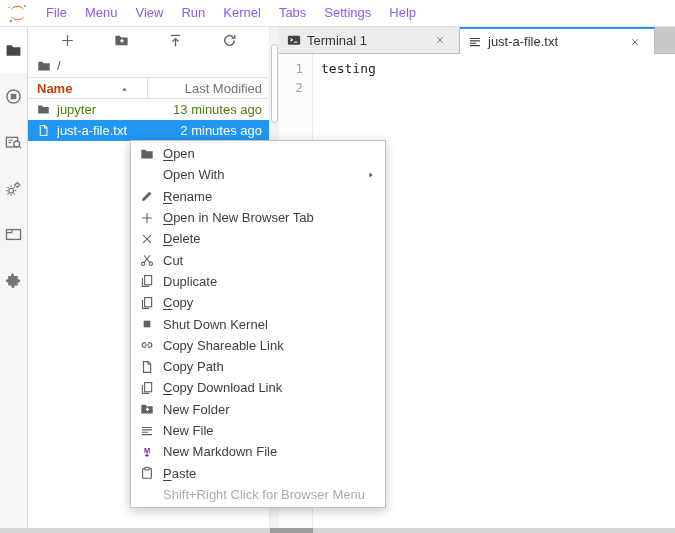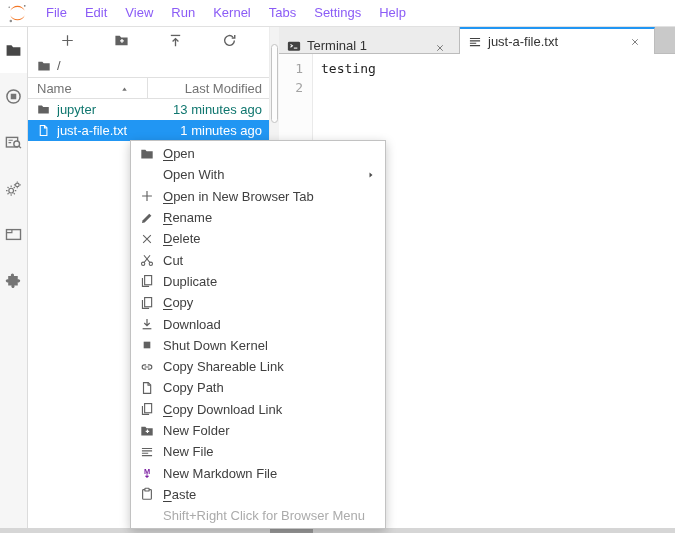--- a/index.html
+++ b/index.html
@@ -34,46 +34,46 @@
 
   .filebrowser { width:241px; background:#fff; display:flex; flex-direction:column; }
   .fb-toolbar { height:27px; display:flex; align-items:center; justify-content:space-around; padding:0 13px; color:#616161; }
   .fb-btn { background:none; border:none; color:#616161; width:24px; display:flex; justify-content:center; }
   .fb-btn svg { width:15px; height:15px; }
   .fb-breadcrumb { height:23px; display:flex; align-items:center; padding-left:9px; color:#616161; }
   .fb-breadcrumb svg { width:14px; height:14px; }
   .fb-breadcrumb .crumb { margin-left:6px; color:#5a5a5a; }
   .fb-header { height:22px; border-top:1px solid #e0e0e0; border-bottom:1px solid #e0e0e0;
     display:flex; align-items:center; position:relative; }
-  .fb-h-name { font-weight:normal; color:#737373; padding-left:9px; }
+  .fb-h-name { font-weight:bold; color:#c2410c; padding-left:9px; }
   .fb-caret { position:absolute; left:92px; top:7px; color:#737373; }
   .fb-caret svg { width:9px; height:9px; }
   .fb-h-sep { position:absolute; left:119px; top:0; bottom:0; width:1px; background:#e0e0e0; }
   .fb-h-mod { margin-left:auto; padding-right:7px; color:#737373; }
-  .fb-row { height:21px; display:flex; align-items:center; color:#0f766e; }
+  .fb-row { height:21px; display:flex; align-items:center; color:#4d7c0f; }
   .fb-row .ri { margin:0 7px 0 9px; color:#616161; }
   .fb-row .ri svg { width:13px; height:13px; }
   .row-name { flex:1; white-space:nowrap; overflow:hidden; }
   .row-time { padding-right:7px; }
   .fb-row.selected { background:var(--accent,#2196f3); color:#fff; }
   .fb-row.selected .ri { color:#fff; }
 
   .fb-scroll { width:10px; background:#f3f3f3; position:relative; border-left:1px solid #ececec; }
   .vthumb { position:absolute; top:17px; left:1px; width:7px; height:79px;
     background:#fdfdfd; border:1px solid #c3c3c3; border-radius:4px; }
 
   
   .dock { flex:1; min-width:0; display:flex; flex-direction:column; }
   .tabbar { height:27px; background:#c9c9c9; display:flex; }
   .tab { display:flex; align-items:center; padding:0 8px; color:#333; position:relative; }
   .tab .ic { margin-right:6px; color:#424242; }
   .tab svg { width:14px; height:14px; }
   .tab .tclose { margin-left:auto; color:#565656; }
   .tab .tclose svg { width:10px; height:10px; }
-  .tab.inactive { width:181px; background:#ececec; border-right:1px solid #bcbcbc; border-bottom:1px solid #bcbcbc;align-items:flex-end; }
+  .tab.inactive { width:181px; background:#ececec; border-right:1px solid #bcbcbc; border-bottom:1px solid #bcbcbc; }
   .tab.active { width:195px; background:#fff; border-top:2px solid var(--accent,#2196f3); border-right:1px solid #bcbcbc; }
   .tab-fill { flex:1; border-bottom:1px solid #bcbcbc; }
 
   .editor { flex:1; background:#fff; display:flex;
     font-family:"DejaVu Sans Mono", monospace; font-size:13px; line-height:19px; }
   .gutter { width:34px; padding:5px 9px 0 0; text-align:right; color:#a3a3a3;
     background:#fcfcfc; border-right:1px solid #eaeaea; }
   .code { padding:5px 0 0 8px; color:#1f1f1f; white-space:pre; }
 
   
@@ -104,21 +104,21 @@
       <svg viewBox="0 0 22 22" fill="none">
         <path d="M3.4 8.2C5 5.6 7.8 4.1 11 4.1c3.2 0 6 1.5 7.6 4.1C17.4 4.9 14.5 2.8 11 2.8 7.5 2.8 4.6 4.9 3.4 8.2Z" fill="currentColor"></path>
         <path d="M18.6 12.8C17 15.4 14.2 16.9 11 16.9c-3.2 0-6-1.5-7.6-4.1 1.2 3.3 4.1 5.4 7.6 5.4 3.5 0 6.4-2.1 7.6-5.4Z" fill="currentColor"></path>
         <circle cx="4" cy="18.8" r="1.3" fill="#8e8e8e"></circle>
         <circle cx="18.6" cy="3" r="0.9" fill="#767676"></circle>
         <circle cx="2.3" cy="4.4" r="0.7" fill="#616161"></circle>
       </svg>
     </span>
   <div id="menu-items" style="display:flex" data-name="menu-items">
       <span class="menu-item" data-name="menu-file">File</span>
-      <span class="menu-item" data-name="menu-edit">Edit</span>
+      <span class="menu-item" data-name="menu-edit">Menu</span>
       <span class="menu-item" data-name="menu-view">View</span>
       <span class="menu-item" data-name="menu-run">Run</span>
       <span class="menu-item" data-name="menu-kernel">Kernel</span>
       <span class="menu-item" data-name="menu-tabs">Tabs</span>
       <span class="menu-item" data-name="menu-settings">Settings</span>
       <span class="menu-item" data-name="menu-help">Help</span>
     </div>
 </div>
 
 <div class="main" data-name="main-area">
@@ -240,21 +240,21 @@
           <span class="row-time" data-name="file-modified">13 minutes ago</span>
         </div>
         <div class="fb-row selected" data-name="file-row-just-a-file-txt">
           <span class="ic ri" data-name="file-icon">
             <svg viewBox="0 0 16 16" fill="none">
               <path d="M4 1.8h5.4l2.8 2.8v9.6H4z" stroke="currentColor" stroke-width="1.3"></path>
               <path d="M9.2 1.8v3h3" stroke="currentColor" stroke-width="1.3"></path>
             </svg>
           </span>
           <span class="row-name" data-name="file-name">just-a-file.txt</span>
-          <span class="row-time" data-name="file-modified">1 minutes ago</span>
+          <span class="row-time" data-name="file-modified">2 minutes ago</span>
         </div>
       </div>
   </div>
 
   <div class="fb-scroll" data-name="file-browser-scrollbar">
     <div class="vthumb" data-name="scrollbar-thumb"></div>
   </div>
 
   <div class="dock" data-name="dock-panel">
     <div class="tabbar" id="tabbar" data-name="tab-bar">
@@ -309,35 +309,35 @@
     </div>
     <div class="cm-item" data-name="context-menu-item-open-with">
       <span class="ic cm-icon" data-name="no-icon"></span>
       <span class="cm-label" data-name="menu-item-label">Open With</span>
       <span class="ic cm-arrow" data-name="submenu-arrow-icon">
         <svg viewBox="0 0 16 16" fill="none">
           <path d="M5 3l6 5-6 5z" fill="currentColor"></path>
         </svg>
       </span>
     </div>
+    <div class="cm-item" data-name="context-menu-item-rename">
+      <span class="ic cm-icon" data-name="pencil-icon">
+        <svg viewBox="0 0 16 16" fill="none">
+          <path d="M2.2 13.8l.7-3L10.6 3 13 5.4l-7.7 7.7z" fill="currentColor"></path>
+        </svg>
+      </span>
+      <span class="cm-label" data-name="menu-item-label"><u>R</u>ename</span>
+    </div>
     <div class="cm-item" data-name="context-menu-item-open-in-new-browser-tab">
       <span class="ic cm-icon" data-name="plus-icon">
         <svg viewBox="0 0 16 16" fill="none">
           <path d="M8 2.4v11.2M2.4 8h11.2" stroke="currentColor" stroke-width="1.3"></path>
         </svg>
       </span>
       <span class="cm-label" data-name="menu-item-label"><u>O</u>pen in New Browser Tab</span>
-    </div>
-    <div class="cm-item" data-name="context-menu-item-rename">
-      <span class="ic cm-icon" data-name="pencil-icon">
-        <svg viewBox="0 0 16 16" fill="none">
-          <path d="M2.2 13.8l.7-3L10.6 3 13 5.4l-7.7 7.7z" fill="currentColor"></path>
-        </svg>
-      </span>
-      <span class="cm-label" data-name="menu-item-label"><u>R</u>ename</span>
     </div>
     <div class="cm-item" data-name="context-menu-item-delete">
       <span class="ic cm-icon" data-name="close-icon">
         <svg viewBox="0 0 16 16" fill="none">
           <path d="M3.6 3.6l8.8 8.8M12.4 3.6l-8.8 8.8" stroke="currentColor" stroke-width="1.2"></path>
         </svg>
       </span>
       <span class="cm-label" data-name="menu-item-label"><u>D</u>elete</span>
     </div>
     <div class="cm-item" data-name="context-menu-item-cut">
@@ -361,29 +361,20 @@
     </div>
     <div class="cm-item" data-name="context-menu-item-copy">
       <span class="ic cm-icon" data-name="copy-icon">
         <svg viewBox="0 0 16 16" fill="none">
           <rect x="5.3" y="1.8" width="8" height="10.5" stroke="currentColor" stroke-width="1.3"></rect>
           <path d="M2.8 4.5v9.7h7.6" stroke="currentColor" stroke-width="1.3"></path>
         </svg>
       </span>
       <span class="cm-label" data-name="menu-item-label"><u>C</u>opy</span>
     </div>
-    <div class="cm-item" data-name="context-menu-item-download">
-      <span class="ic cm-icon" data-name="download-icon">
-        <svg viewBox="0 0 16 16" fill="none">
-          <path d="M8 2.2v7.6M4.9 6.9 8 10l3.1-3.1" stroke="currentColor" stroke-width="1.4"></path>
-          <path d="M3 13.4h10" stroke="currentColor" stroke-width="1.4"></path>
-        </svg>
-      </span>
-      <span class="cm-label" data-name="menu-item-label">Download</span>
-    </div>
     <div class="cm-item" data-name="context-menu-item-shut-down-kernel">
       <span class="ic cm-icon" data-name="stop-icon">
         <svg viewBox="0 0 16 16" fill="none">
           <rect x="4.2" y="4.2" width="7.6" height="7.6" fill="currentColor"></rect>
         </svg>
       </span>
       <span class="cm-label" data-name="menu-item-label">Shut Down Kernel</span>
     </div>
     <div class="cm-item" data-name="context-menu-item-copy-shareable-link">
       <span class="ic cm-icon" data-name="link-icon">

